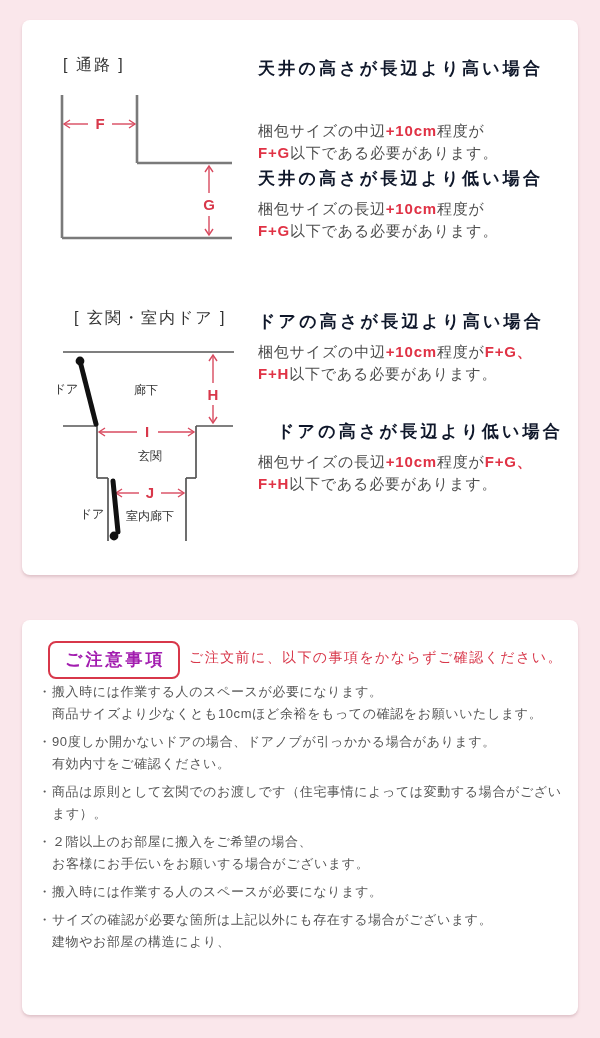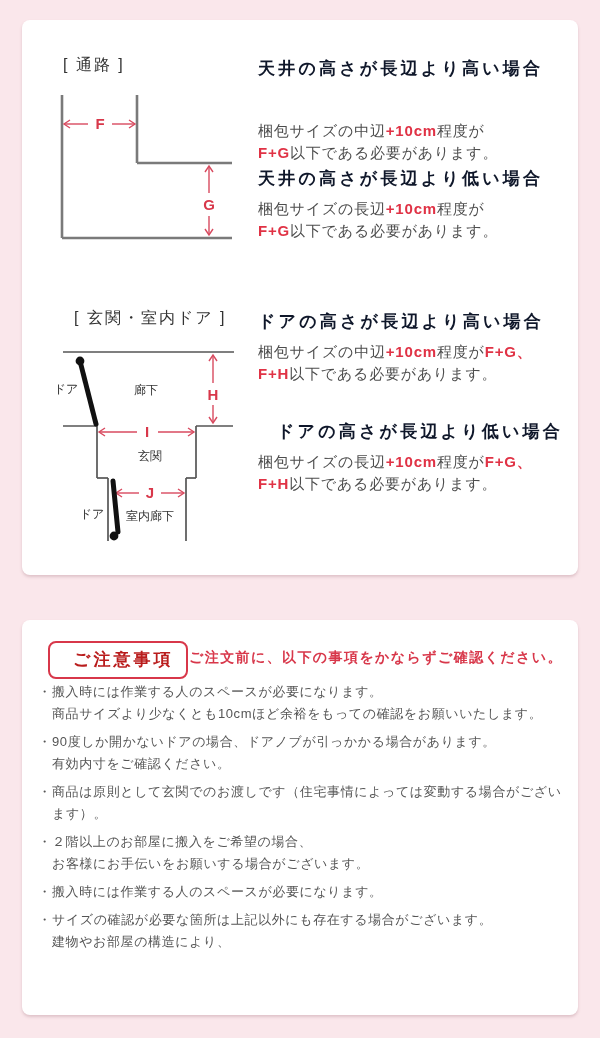--- a/index.html
+++ b/index.html
@@ -37,27 +37,27 @@
   .case-line { display:block; }
 
   svg text { font-family:"Liberation Sans","DejaVu Sans",sans-serif; }
   .dim-label { fill:#d8374a; font-size:15px; font-weight:bold; }
   .jp-label  { fill:#333333; font-size:12px; }
 
   
   .notice-badge {
     position:absolute; left:26px; top:21px;
     border:2px solid #d8374a; border-radius:8px;
-    color:#b91c1c; font-size:17px; font-weight:bold;
-    letter-spacing:3px; padding:5px 13px 6px 23px;
+    color:#a21caf; font-size:17px; font-weight:bold;
+    letter-spacing:3px; padding:5px 13px 6px 15px;
     background:#fff;
   }
   .notice-lead {
     position:absolute; left:167px; top:29px;
-    color:#d8374a; font-size:14px; font-weight:bold;
+    color:#d8374a; font-size:14px; font-weight:normal;
     letter-spacing:1.4px; white-space:nowrap;
   }
   .notes-list {
     position:absolute; left:16px; top:61px; width:530px;
     list-style:none;
   }
   .note-item {
     display:flex; margin-bottom:6px;
     color:#555555; font-size:13px; line-height:22px;
     letter-spacing:0.6px;

